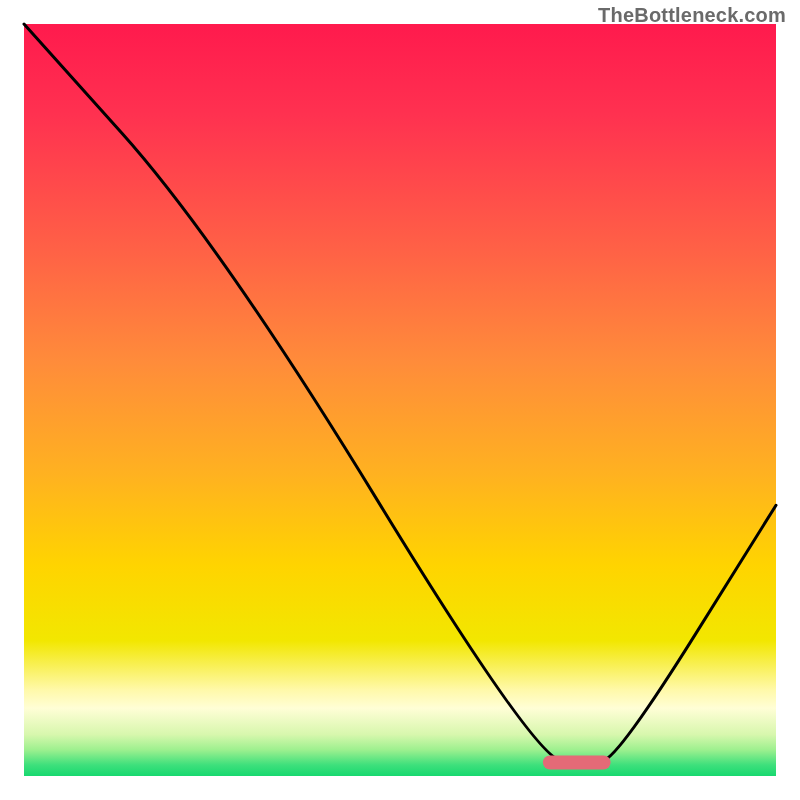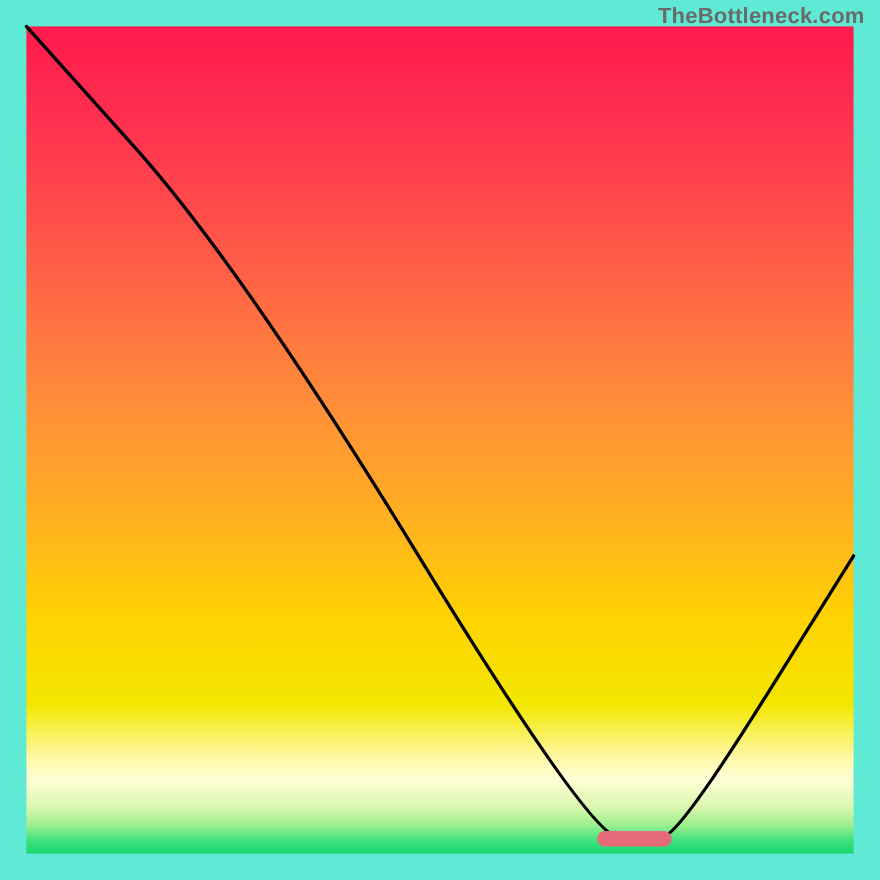--- a/index.html
+++ b/index.html
@@ -7,21 +7,21 @@
     padding: 0;
     width: 800px;
     height: 800px;
     background: #000;
     overflow: hidden;
   }
   .stage {
     position: relative;
     width: 800px;
     height: 800px;
-    background: #5eead4;
+    background: #ffffff;
   }
   svg {
     display: block;
   }
   .watermark {
     position: absolute;
     top: 4px;
     right: 14px;
     font-family: Arial, Helvetica, sans-serif;
     font-size: 20px;

